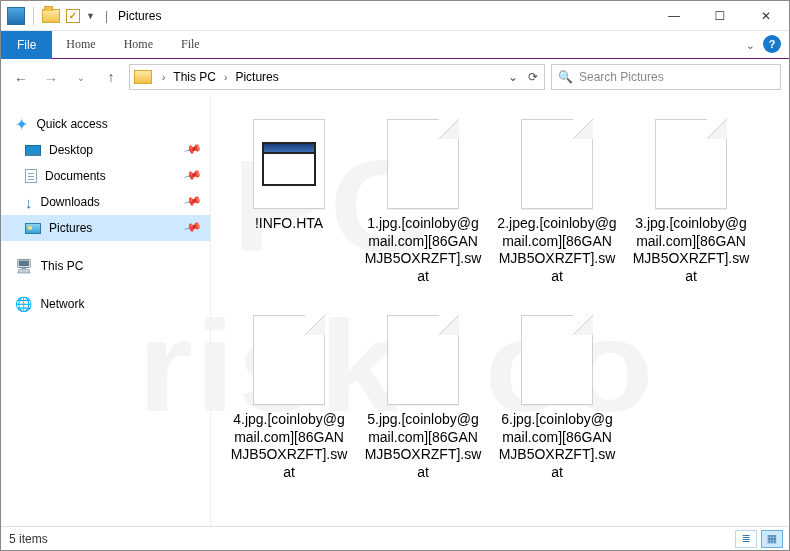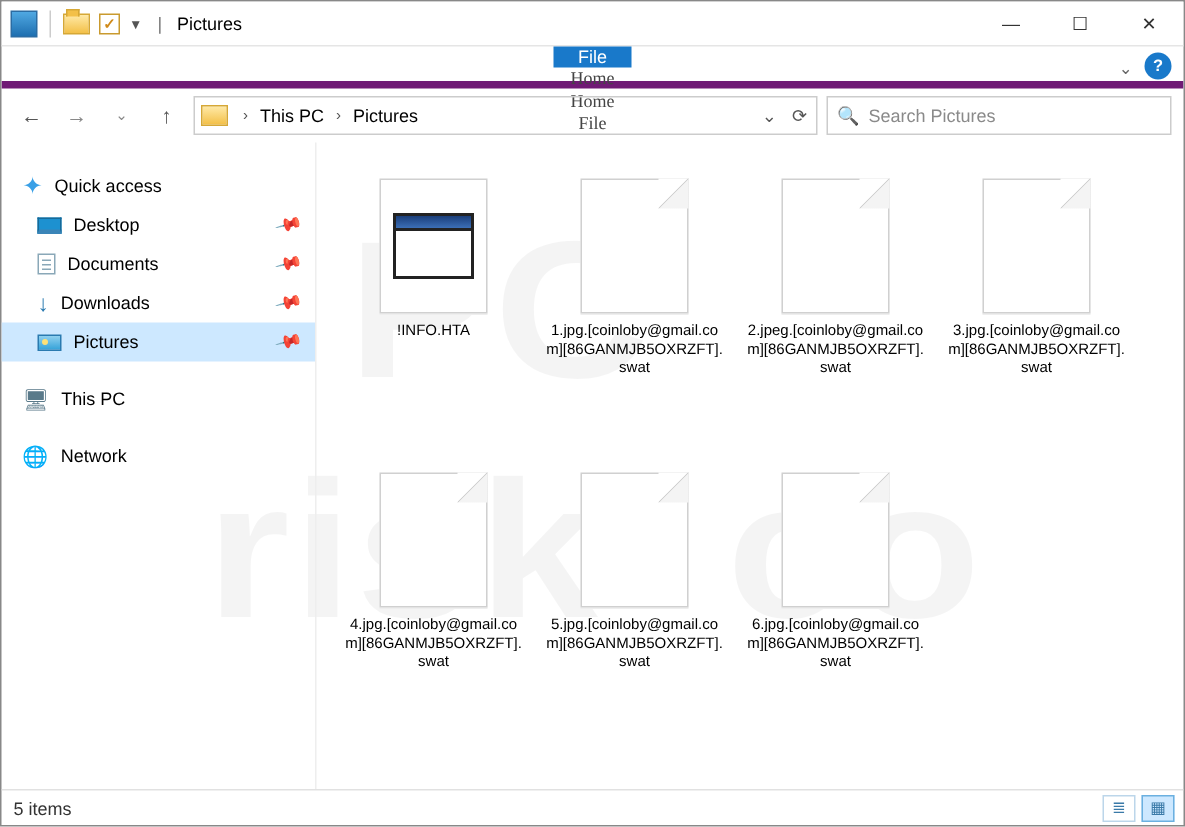--- a/index.html
+++ b/index.html
@@ -13,21 +13,21 @@
 .tb-folder { width: 18px; height: 14px; background: linear-gradient(#ffe9a6,#f3c048); border: 1px solid #d6a836; position: relative; }
 .tb-folder:before { content:""; position:absolute; top:-4px; left:1px; width:7px; height:4px; background:#f3c048; border:1px solid #d6a836; border-bottom:none; }
 .tb-check { width: 14px; height: 14px; border: 1px solid #c99a2e; background:#fff; display:flex; align-items:center; justify-content:center; color:#d08a1a; font-size:10px; font-weight:bold; }
 .tb-ddl { font-size: 9px; color:#555; }
 .tb-sep { margin: 0 4px; color:#777; }
 .tb-title { color:#000; }
 .tb-buttons { position:absolute; right:0; top:0; display:flex; height:30px; }
 .tb-btn { width:46px; height:30px; display:flex; align-items:center; justify-content:center; color:#333; }
 
 
-.ribbon { height: 28px; display:flex; align-items:center; border-bottom:5px solid #701a75; position:relative;flex-direction:column; }
+.ribbon { height: 28px; display:flex; align-items:center; border-bottom:1px solid #701a75; position:relative; }
 .file-tab { height:28px; background:#1979ca; color:#fff; padding:0 16px; display:flex; align-items:center; }
 .r-tab { padding:0 14px; height:28px; display:flex; align-items:center; color:#444;font-family:Liberation Serif, serif; }
 .ribbon .help { position:absolute; right:8px; top:4px; width:18px; height:18px; border-radius:50%; background:#1979ca; color:#fff; display:flex; align-items:center; justify-content:center; font-weight:bold; font-size:11px; }
 .ribbon .expand { position:absolute; right:34px; top:8px; font-size:11px; color:#666; }
 
 
 .navbar { height: 36px; display:flex; align-items:center; padding:4px 8px; gap:6px; }
 .nav-arrow { width:24px; height:24px; display:flex; align-items:center; justify-content:center; color:#888; font-size:14px; }
 .nav-arrow.enabled { color:#555; }
 .nav-up { color:#555; }
@@ -55,21 +55,21 @@
 .ico-pc { color:#5a7a8a; font-size:14px; }
 .ico-net { color:#5a8a9a; font-size:14px; }
 
 .content { flex:1; padding:18px 14px; display:flex; flex-wrap:wrap; align-content:flex-start; gap:0 6px; }
 .file { width:128px; height:196px; display:flex; flex-direction:column; align-items:center; padding:6px 4px; }
 .file .thumb { width:72px; height:90px; border:1px solid #d0d0d0; background:#fff; position:relative; margin-bottom:6px; box-shadow: 0 1px 0 #eee; }
 .file .thumb.dogear:before { content:""; position:absolute; right:-1px; top:-1px; width:20px; height:20px; background:linear-gradient(135deg,#fff 48%, #d0d0d0 50%, #f4f4f4 52%); }
 .file.hta .thumb { display:flex; align-items:center; justify-content:center; }
 .hta-app { width:54px; height:44px; border:2px solid #222; background:#fff; }
 .hta-app .bar { height:10px; background:linear-gradient(#1a3e7a,#3c6fb6); border-bottom:2px solid #222; }
-.file .fname { text-align:center; color:#000; line-height:1.25; word-break: break-all; font-size:10px; }
+.file .fname { text-align:center; color:#000; line-height:1.25; word-break: break-all; font-size:14px; }
 
 
 .status { position:absolute; left:0; right:0; bottom:0; height:24px; border-top:1px solid #e1e1e1; display:flex; align-items:center; padding:0 8px; color:#333; }
 .status .right { position:absolute; right:6px; display:flex; gap:4px; }
 .view-sw { width:22px; height:18px; border:1px solid #bcd6ea; display:flex; align-items:center; justify-content:center; color:#3a7aa8; font-size:11px; }
 .view-sw.active { background:#cde8ff; border-color:#6bb0e0; }
 
 
 .wm { position:absolute; top:130px; left:160px; font-size:130px; font-weight:600; color:rgba(0,0,0,0.045); letter-spacing:2px; pointer-events:none; transform:scaleX(1.1); white-space: pre; }
 .wm2 { top:290px; }

